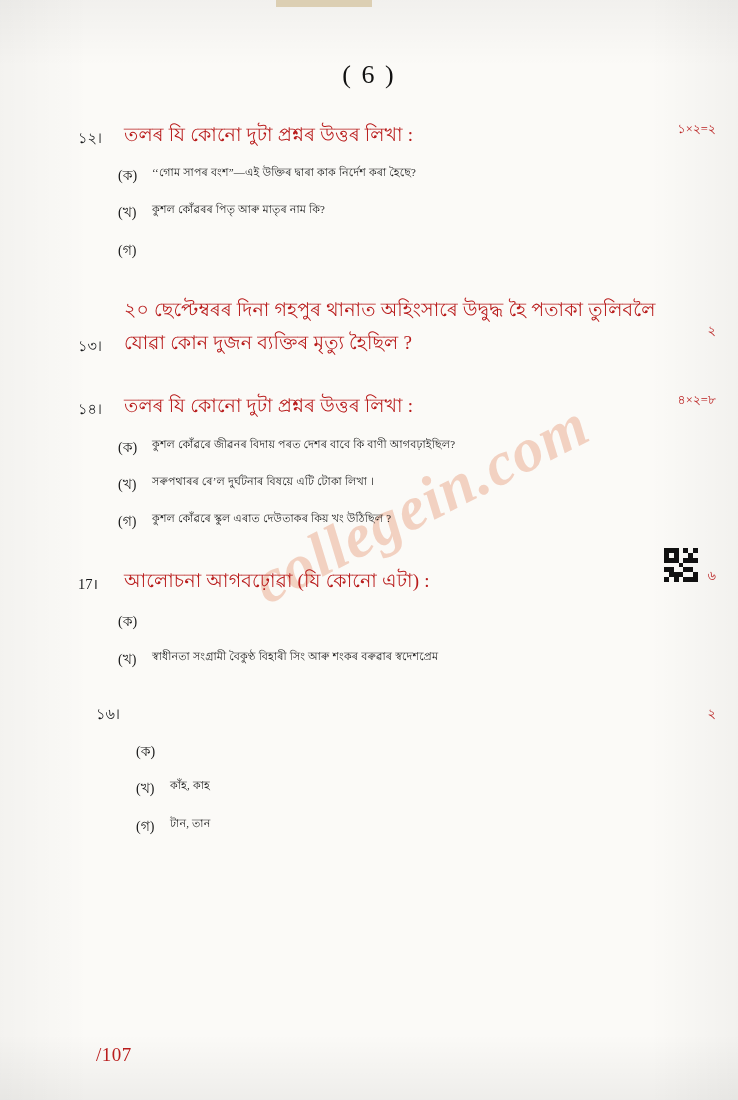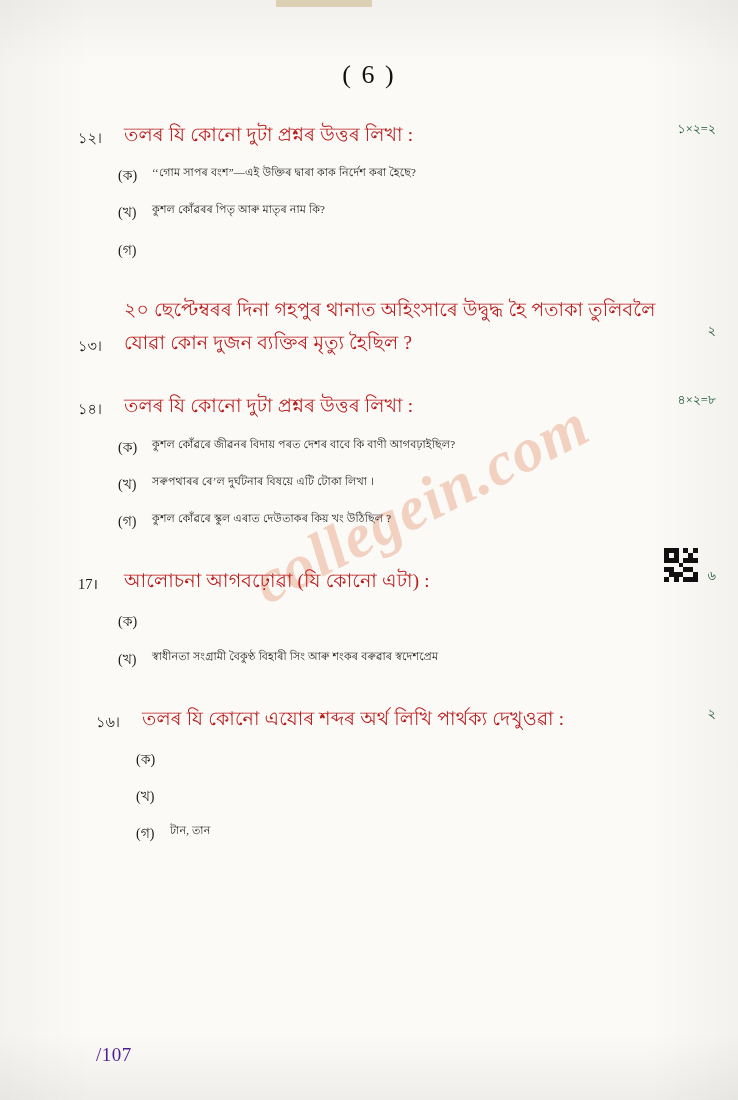--- a/index.html
+++ b/index.html
@@ -85,21 +85,21 @@
     line-height: 1.75;
     color: #b91c1c;
     letter-spacing: 0.2px;
   }
 
   .marks {
     position: absolute;
     right: -38px;
     top: 2px;
     font-size: 12.5px;
-    color: #14532d;
+    color: #b91c1c;
     white-space: nowrap;
   }
 
   .marks.small {
     font-size: 13px;
   }
 
   .sub {
     display: flex;
     align-items: flex-start;
@@ -122,21 +122,21 @@
   }
 
   .spacer-lg { height: 26px; }
 
   .footer {
     position: absolute;
     left: 96px;
     bottom: 34px;
     font-size: 19px;
     letter-spacing: 0.5px;
-    color: #4c1d95;
+    color: #b91c1c;
   }
 
   
   .watermark {
     position: absolute;
     top: 468px;
     left: 238px;
     transform: rotate(-27deg);
     font-family: "Liberation Serif", serif;
     font-size: 62px;
@@ -294,28 +294,28 @@
         <div class="sub-label">(খ)</div>
         <div class="sub-text">স্বাধীনতা সংগ্ৰামী বৈকুণ্ঠ বিহাৰী সিং আৰু শংকৰ বৰুৱাৰ স্বদেশপ্ৰেম</div>
       </div>
     </div>
 
     <div class="spacer-lg"></div>
 
     <div class="qblock">
       <div class="qrow" style="padding-left:18px;">
         <div class="qnum">১৬।</div>
-        <div class="qtext">তলৰ যি কোনো এযোৰ শব্দৰ অৰ্থ লিখি পাৰ্থক্য দেখুওৱা :</div>
         <div class="marks small">২</div>
       </div>
       <div class="sub" style="padding-left:58px;">
         <div class="sub-label">(ক)</div>
       </div>
       <div class="sub" style="padding-left:58px;">
         <div class="sub-label">(খ)</div>
+        <div class="sub-text">কাঁহ, কাহ</div>
       </div>
       <div class="sub" style="padding-left:58px;">
         <div class="sub-label">(গ)</div>
         <div class="sub-text">টান, তান</div>
       </div>
     </div>
 
   </div>
 
   <div class="footer">/107</div>

